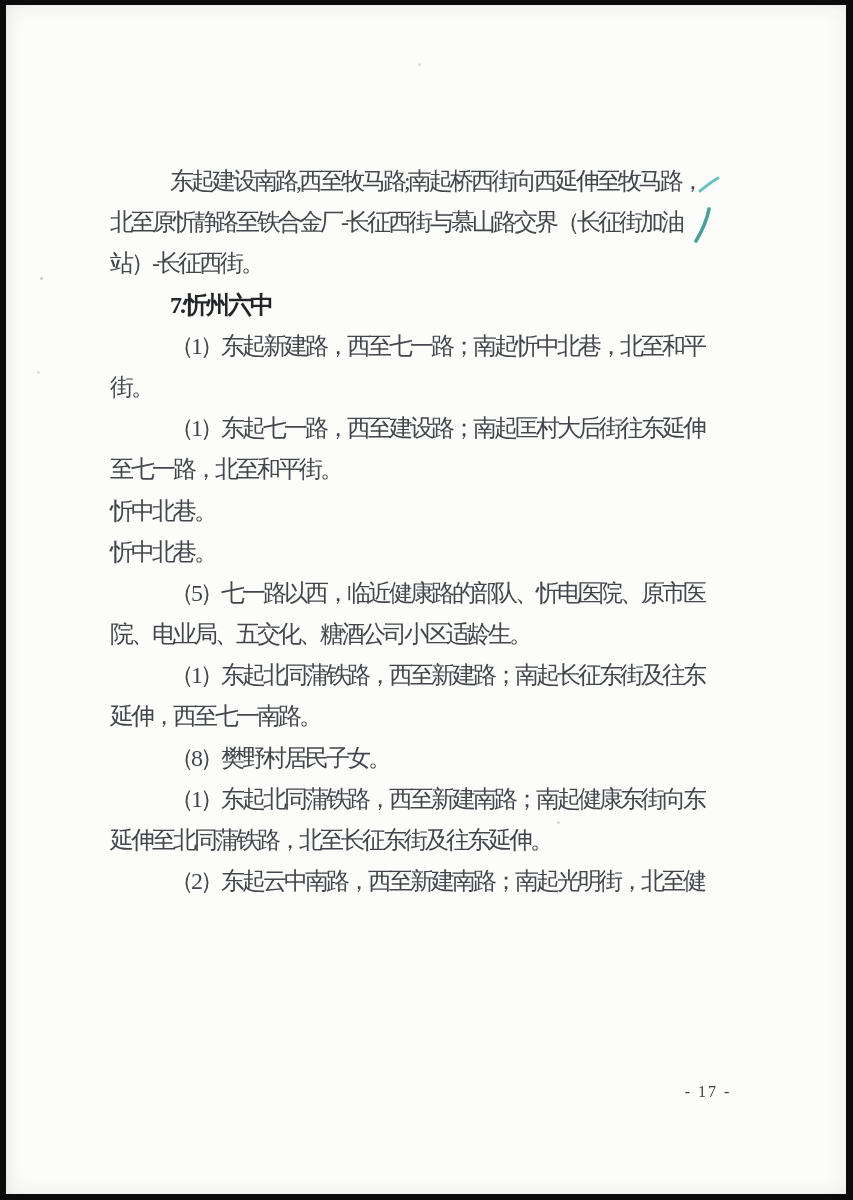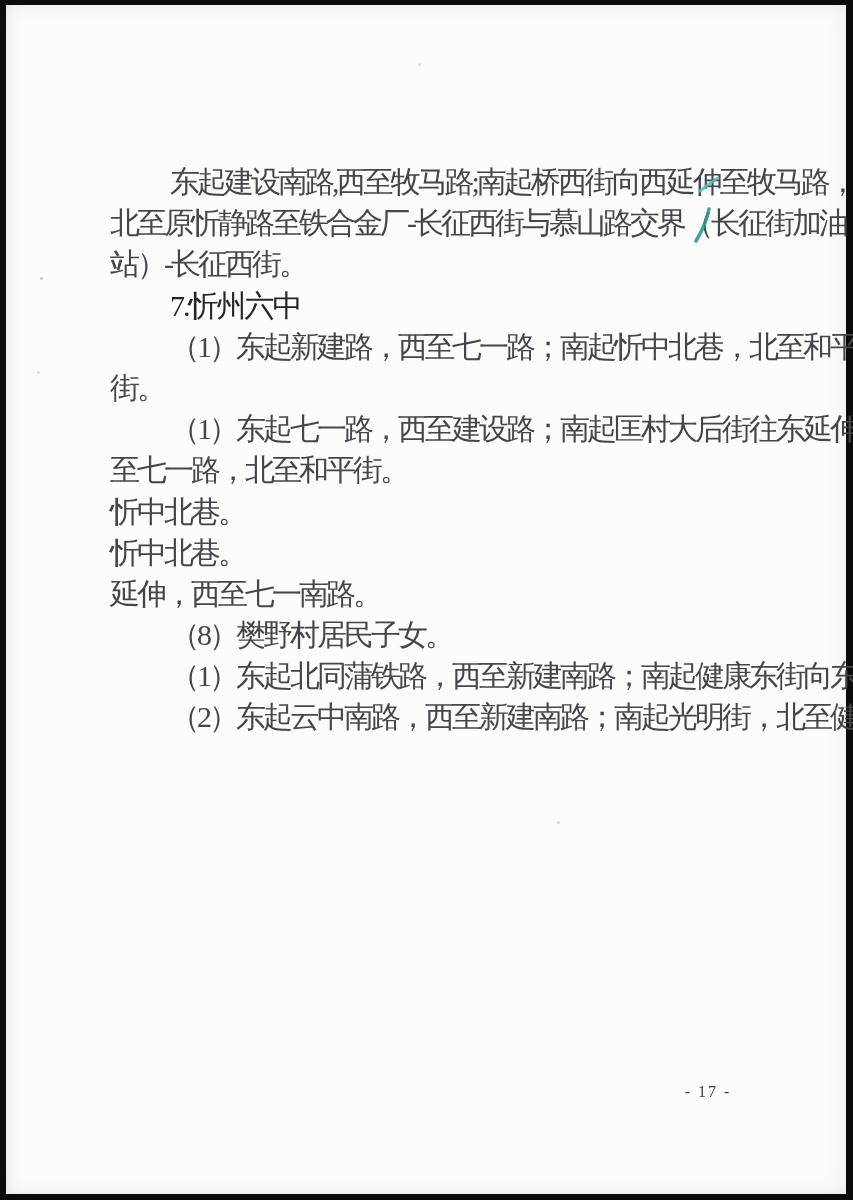--- a/index.html
+++ b/index.html
@@ -21,32 +21,32 @@
     background:var(--frame);overflow:hidden;
   }
   .page{
     position:absolute;top:5px;left:6px;right:7px;bottom:6px;
     background:var(--paper);
     box-shadow:inset 0 0 22px rgba(40,40,40,0.07), inset 4px 0 8px rgba(40,40,40,0.04);
   }
   .content{
     position:absolute;left:104px;top:156px;right:80px;
     color:var(--ink);
-    font-size:30px;
+    font-size:24px;
     letter-spacing:-3px;
   }
   .line{
     height:41.2px;
     line-height:41.2px;
     white-space:nowrap;
     color:var(--ink);
   }
   .line.indent{padding-left:60px;}
   .line.heading{
-    font-weight:normal;
+    font-weight:bold;
     color:var(--ink-strong);
     letter-spacing:-2px;
   }
   .page-number{
     position:absolute;
     left:642px;top:1078px;
     width:120px;text-align:center;
     font-size:16px;letter-spacing:2px;
     color:#3a3f44;
   }
@@ -66,23 +66,27 @@
       <div class="line indent">东起建设南路,西至牧马路;南起桥西街向西延伸至牧马路，</div>
       <div class="line">北至原忻静路至铁合金厂-长征西街与慕山路交界（长征街加油</div>
       <div class="line">站）-长征西街。</div>
       <div class="line indent heading">7.忻州六中</div>
       <div class="line indent">（1）东起新建路，西至七一路；南起忻中北巷，北至和平</div>
       <div class="line">街。</div>
       <div class="line indent">（1）东起七一路，西至建设路；南起匡村大后街往东延伸</div>
       <div class="line">至七一路，北至和平街。</div>
       <div class="line">忻中北巷。</div>
       <div class="line">忻中北巷。</div>
+      <div class="line indent">（5）七一路以西，临近健康路的部队、忻电医院、原市医</div>
+      <div class="line">院、电业局、五交化、糖酒公司小区适龄生。</div>
+      <div class="line indent">（1）东起北同蒲铁路，西至新建路；南起长征东街及往东</div>
       <div class="line">延伸，西至七一南路。</div>
       <div class="line indent">（8）樊野村居民子女。</div>
       <div class="line indent">（1）东起北同蒲铁路，西至新建南路；南起健康东街向东</div>
+      <div class="line">延伸至北同蒲铁路，北至长征东街及往东延伸。</div>
       <div class="line indent">（2）东起云中南路，西至新建南路；南起光明街，北至健</div>
     </div>
 
     <svg class="pen-mark" style="left:691px;top:170px;" width="24" height="20" viewBox="0 0 24 20">
       <path d="M3,16 C8,12 14,7 21,3" fill="none" stroke-width="3" stroke-linecap="round" opacity="0.9" stroke="#55bdb4"></path>
     </svg>
     <svg class="pen-mark" style="left:686px;top:202px;" width="24" height="38" viewBox="0 0 24 38">
       <path d="M17,2 C15,13 10,24 4,34" fill="none" stroke-width="3.5" stroke-linecap="round" opacity="0.9" stroke="#2e968b"></path>
     </svg>
 

